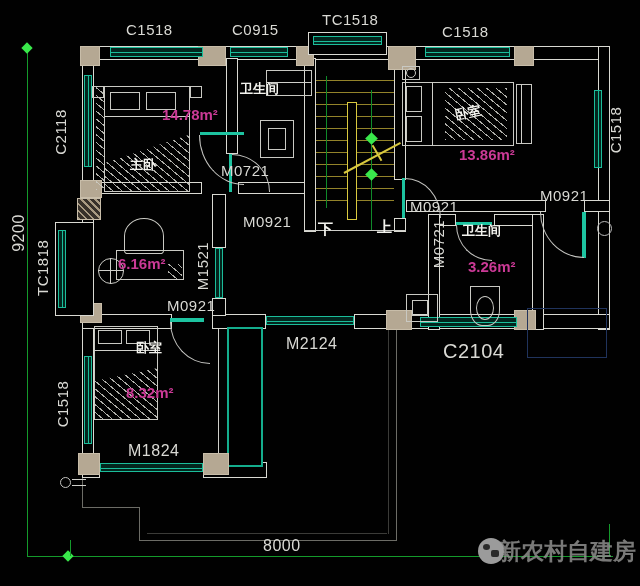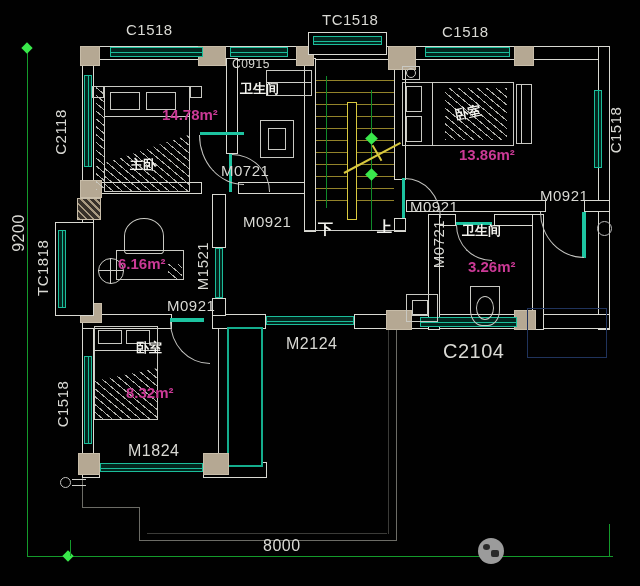--- a/index.html
+++ b/index.html
@@ -175,21 +175,21 @@
   <div style="left:527px;top:308px;width:80px;height:50px;border:1px solid #20335c;"></div>
 
   <div class="g" style="left:27px;top:46px;width:1px;height:511px;"></div>
   <div class="g" style="left:27px;top:556px;width:586px;height:1px;"></div>
   <div class="gd" style="left:23px;top:44px;width:8px;height:8px;"></div>
   <div class="gd" style="left:64px;top:552px;width:8px;height:8px;"></div>
   <div class="g" style="left:70px;top:540px;width:1px;height:16px;"></div>
   <div class="g" style="left:609px;top:524px;width:1px;height:32px;"></div>
 
   <div class="t" style="left:126px;top:22px;font-size:15px;">C1518</div>
-  <div class="t" style="left:232px;top:22px;font-size:12px;margin-top:36px;">C0915</div>
+  <div class="t" style="left:232px;top:22px;font-size:15px;">C0915</div>
   <div class="t" style="left:322px;top:12px;font-size:15px;">TC1518</div>
   <div class="t" style="left:442px;top:24px;font-size:15px;">C1518</div>
   <div class="t v" style="left:34px;top:123px;width:56px;height:18px;font-size:15px;">C2118</div>
   <div class="t v" style="left:16px;top:259px;width:56px;height:18px;font-size:15px;">TC1818</div>
   <div class="t v" style="left:36px;top:395px;width:56px;height:18px;font-size:15px;">C1518</div>
   <div class="t v" style="left:589px;top:121px;width:56px;height:18px;font-size:15px;">C1518</div>
   <div class="t" style="left:443px;top:341px;font-size:20px;">C2104</div>
   <div class="t" style="left:286px;top:336px;font-size:16px;">M2124</div>
   <div class="t" style="left:128px;top:443px;font-size:16px;">M1824</div>
   <div class="t v" style="left:176px;top:257px;width:56px;height:18px;font-size:15px;">M1521</div>
@@ -210,18 +210,19 @@
   <div class="ar" style="left:118px;top:256px;">6.16m²</div>
   <div class="cn" style="left:136px;top:341px;">卧室</div>
   <div class="ar" style="left:126px;top:385px;">8.32m²</div>
 
   <div class="cn" style="left:318px;top:221px;font-size:15px;">下</div>
   <div class="cn" style="left:377px;top:219px;font-size:15px;">上</div>
 
   <div class="t v" style="left:-8px;top:224px;width:56px;height:18px;font-size:16px;">9200</div>
   <div class="t" style="left:263px;top:538px;font-size:16px;">8000</div>
 
+  <div class="wm-ghost" style="left:498px;top:536px;">新农村自建房</div>
   <div style="left:478px;top:538px;width:26px;height:26px;background:#9b9b9b;border-radius:50%;">
     <div style="left:5px;top:6px;width:7px;height:6px;background:#2a2a2a;border-radius:50%;"></div>
     <div style="left:13px;top:12px;width:8px;height:7px;background:#2a2a2a;border-radius:2px;"></div>
   </div>
 
 </div>
 
 </body></html>

